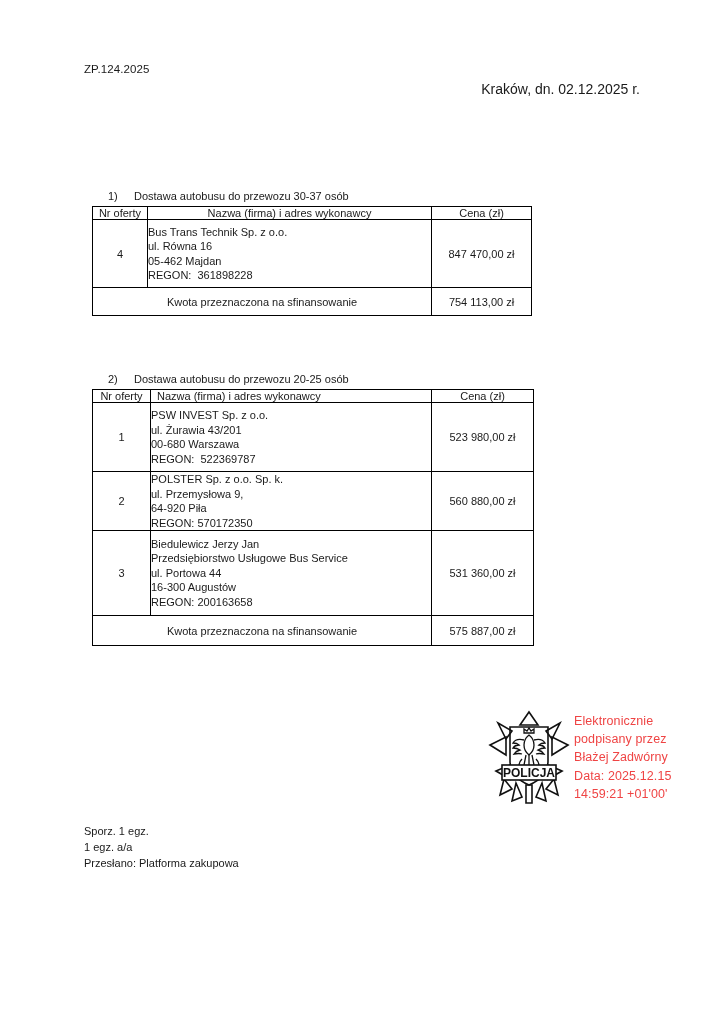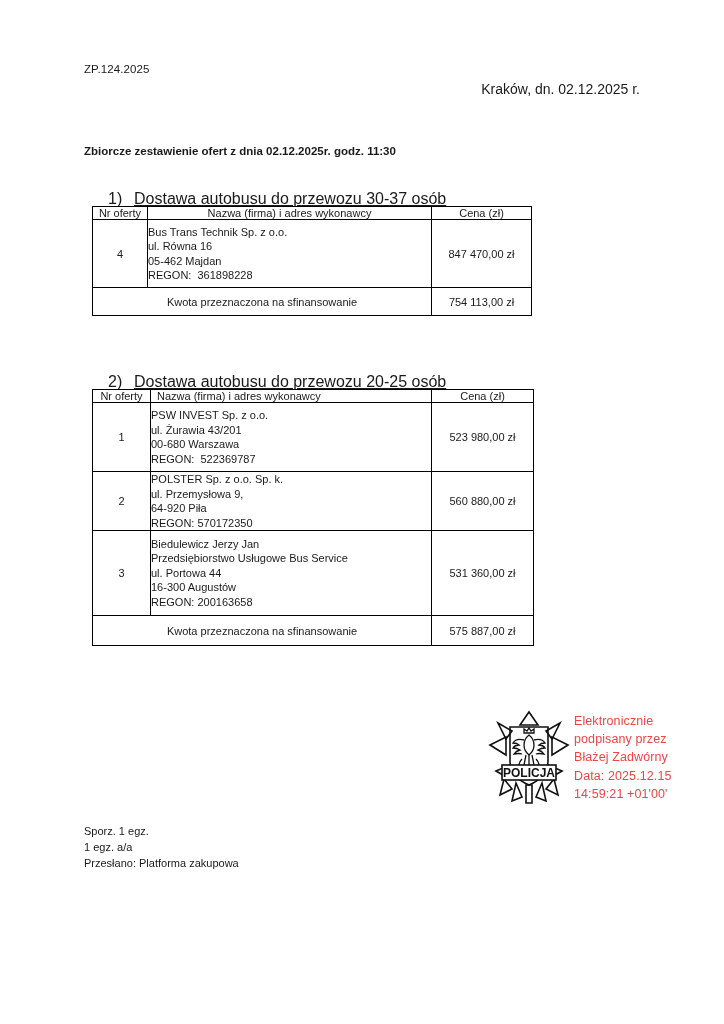--- a/index.html
+++ b/index.html
@@ -53,23 +53,22 @@
     left: 84px;
     top: 145px;
     font-size: 11.5px;
     font-weight: bold;
     white-space: nowrap;
   }
 
   
   .section-caption {
     position: absolute;
-    font-size: 16px;
+    font-size: 11px;
     white-space: nowrap;
-    text-decoration: underline;
   }
   .section-caption .num {
     display: inline-block;
     width: 26px;
   }
   #caption-1 { left: 108px; top: 190px; }
   #caption-2 { left: 108px; top: 373px; }
 
   
   table.offer-table {
@@ -164,21 +163,20 @@
 </head>
 <body>
 
 <div class="page">
 
   <div class="ref-no">ZP.124.2025</div>
 
   <div class="place-date">Kraków, dn. 02.12.2025 r.</div>
 
 
-  <div class="main-heading">Zbiorcze zestawienie ofert  z dnia 02.12.2025r. godz. 11:30</div>
 
   <div class="section-caption" id="caption-1"><span class="num">1)</span><span>Dostawa autobusu do przewozu 30-37 osób</span></div>
 
   <table class="offer-table" id="table-1">
     <colgroup>
         <col style="width:55px">
         <col style="width:284px">
         <col style="width:100px">
       </colgroup>
     <tbody>

